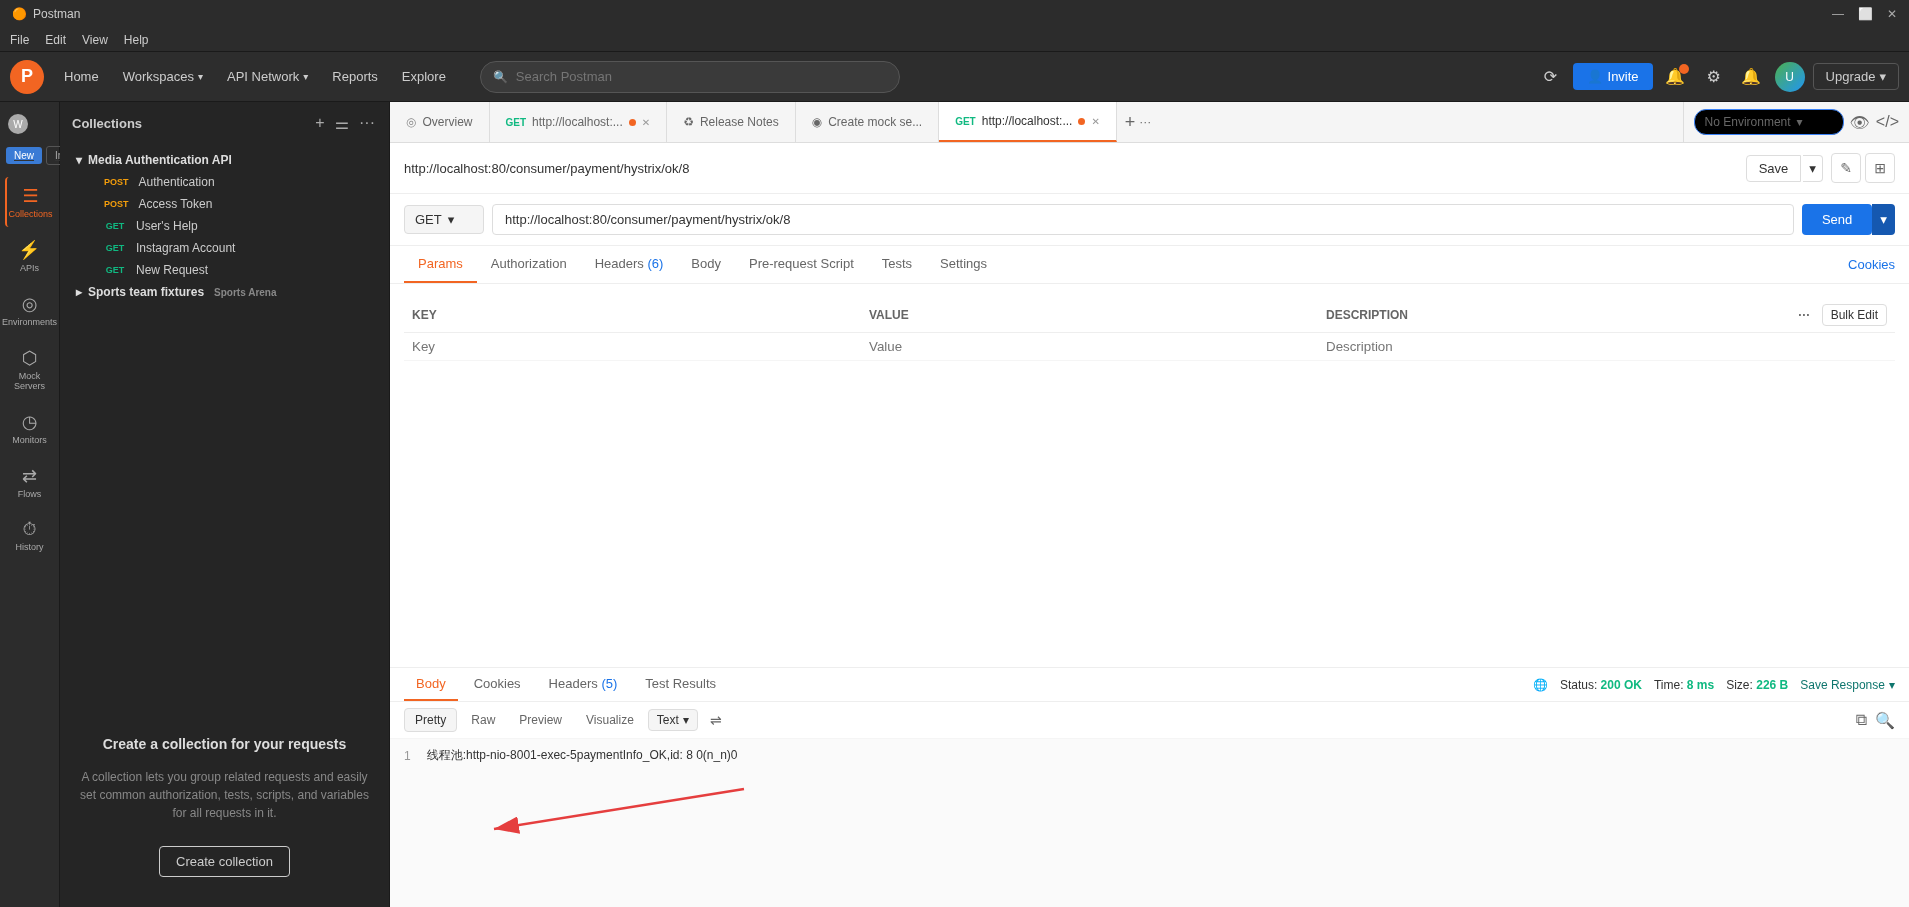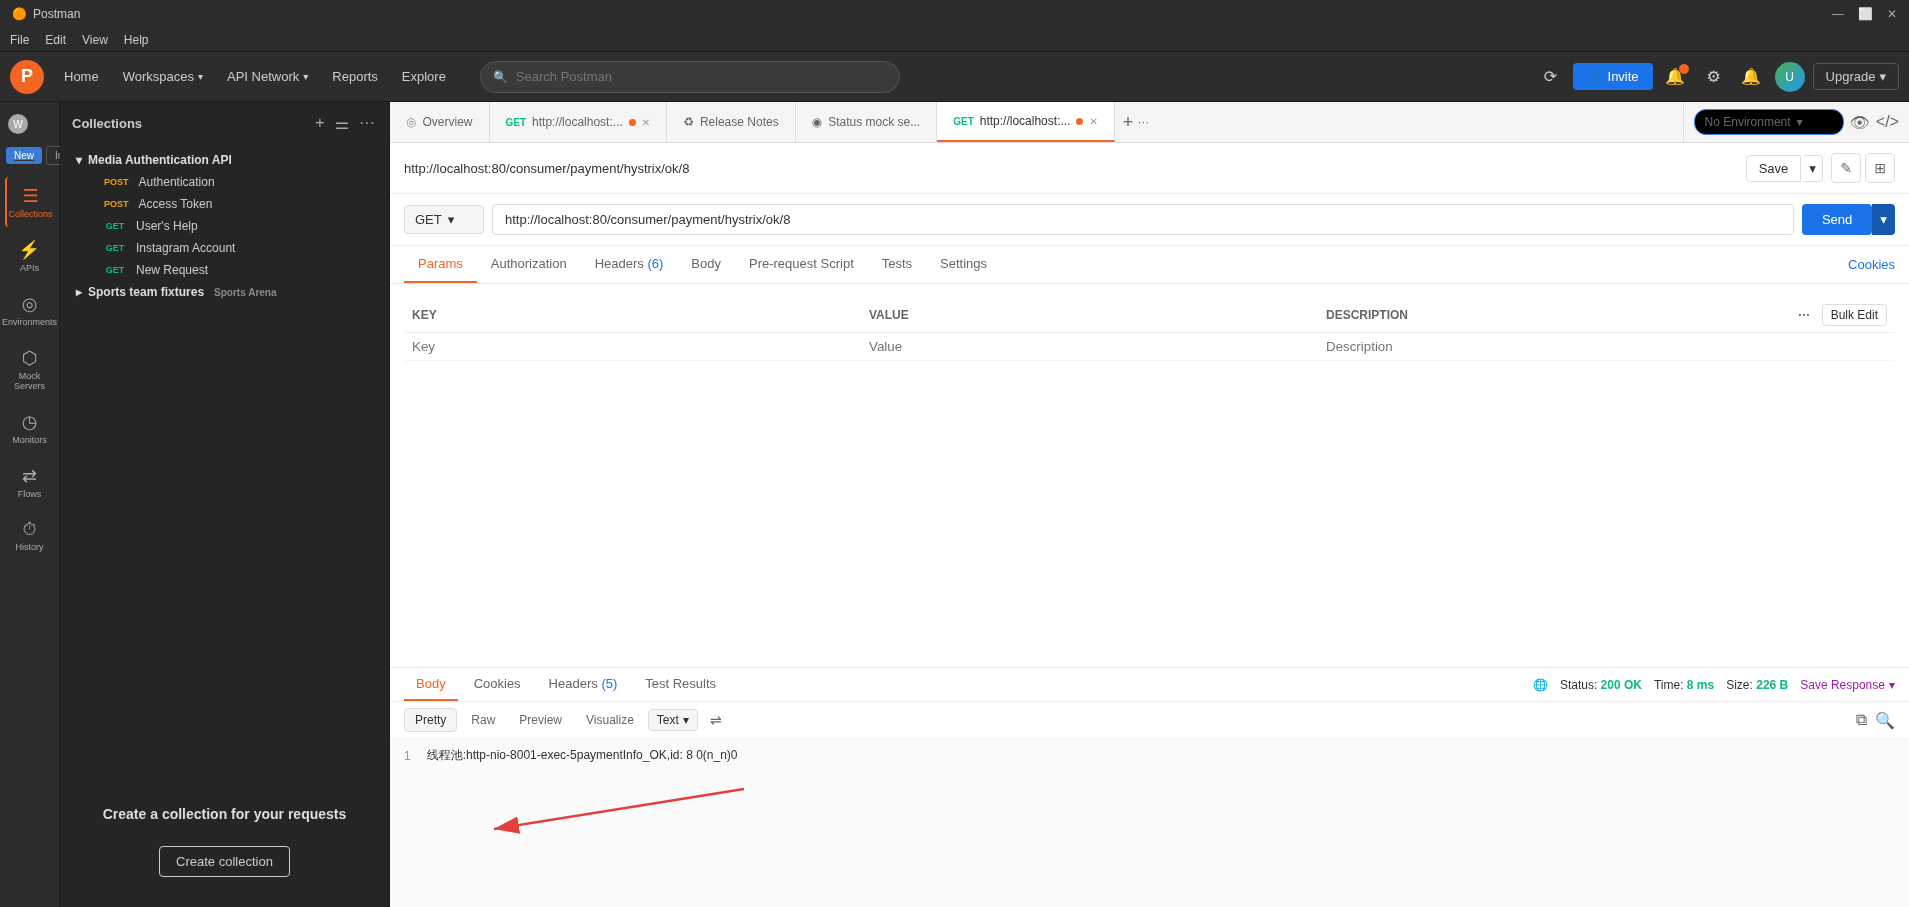--- a/index.html
+++ b/index.html
@@ -227,21 +227,21 @@
       background: #fff; gap: 4px;
     }
     .resp-tab {
       padding: 8px 12px; cursor: pointer; color: #666; font-size: 13px;
       border-bottom: 2px solid transparent;
     }
     .resp-tab.active { color: #f26522; border-bottom: 2px solid #f26522; }
     .resp-tab .count { color: #1a73e8; }
     .resp-status { margin-left: auto; display: flex; align-items: center; gap: 12px; font-size: 12px; }
     .status-ok { color: #10b981; font-weight: 600; }
-    .save-resp-btn { color: #a21caf; cursor: pointer; display: flex; align-items: center; gap: 4px; }
+    .save-resp-btn { color: #0f766e; cursor: pointer; display: flex; align-items: center; gap: 4px; }
 
     
     #response-format {
       display: flex; align-items: center; padding: 6px 14px; gap: 4px; border-bottom: 1px solid #f5f5f5;
     }
     .fmt-tab {
       padding: 4px 10px; border-radius: 4px; cursor: pointer; color: #666; font-size: 12px;
     }
     .fmt-tab.active { background: #f5f5f5; color: #333; border: 1px solid #ddd; }
     .fmt-select {
@@ -416,20 +416,21 @@
 
       <div class="tree-item parent">
         <span>▸</span>
         <span>Sports team fixtures</span>
         <span style="color:#888;font-size:10px;margin-left:4px;">Sports Arena</span>
       </div>
     </div>
 
     <div class="collection-empty">
       <h3>Create a collection for your requests</h3>
+      <p>A collection lets you group related requests and easily set common authorization, tests, scripts, and variables for all requests in it.</p>
       <button class="create-collection-btn">Create collection</button>
     </div>
   </div>
 
   <div id="right-panel">
 
     <div style="display:flex;align-items:stretch;background:#f5f5f5;border-bottom:1px solid #ddd;">
       <div id="tab-bar" style="flex:1;display:flex;align-items:center;border-bottom:none;">
 
         <div class="tab overview-tab">
@@ -444,21 +445,21 @@
           <span class="close-tab">✕</span>
         </div>
 
         <div class="tab">
           <span>♻</span>
           <span>Release Notes</span>
         </div>
 
         <div class="tab">
           <span>◉</span>
-          <span>Status mock se...</span>
+          <span>Create mock se...</span>
         </div>
 
         <div class="tab active">
           <span style="color:#10b981;font-size:10px;font-weight:bold;">GET</span>
           <span>http://localhost:...</span>
           <span class="dot"></span>
           <span class="close-tab">✕</span>
         </div>
 
         <div class="tab-actions">

